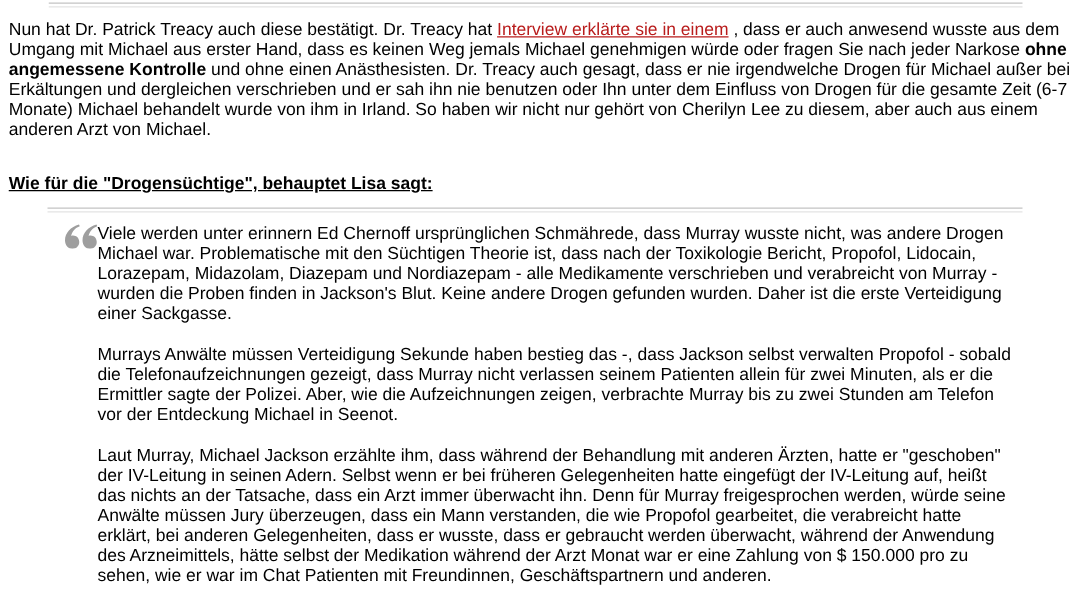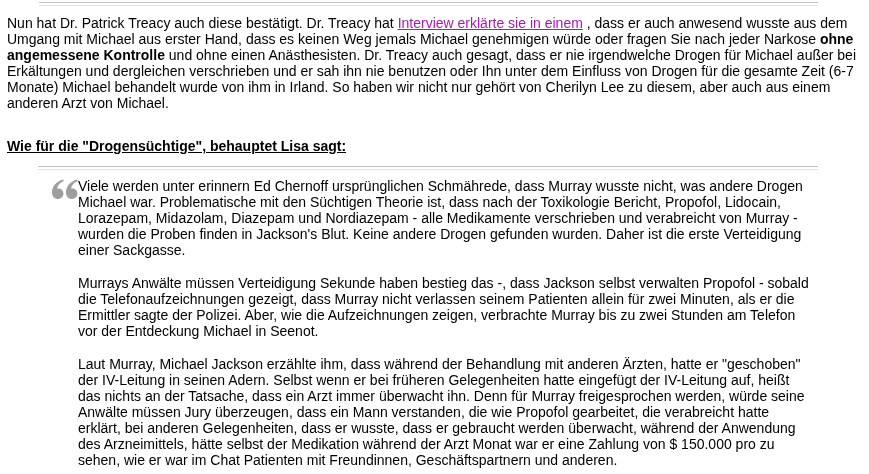--- a/index.html
+++ b/index.html
@@ -21,21 +21,21 @@
     border-bottom: 1px solid #e4e4e4;
   }
   .top-rule {
     margin: 2px 51px 0 39px;
   }
   .intro {
     margin: 9px 6px 0 7px;
     line-height: 16px;
   }
   .intro a {
-    color: #a21caf;
+    color: #b91c1c;
     text-decoration: underline;
     cursor: pointer;
   }
   .intro b {
     font-weight: bold;
   }
   .heading {
     margin: 27px 6px 0 7px;
     font-size: 14px;
     font-weight: bold;

